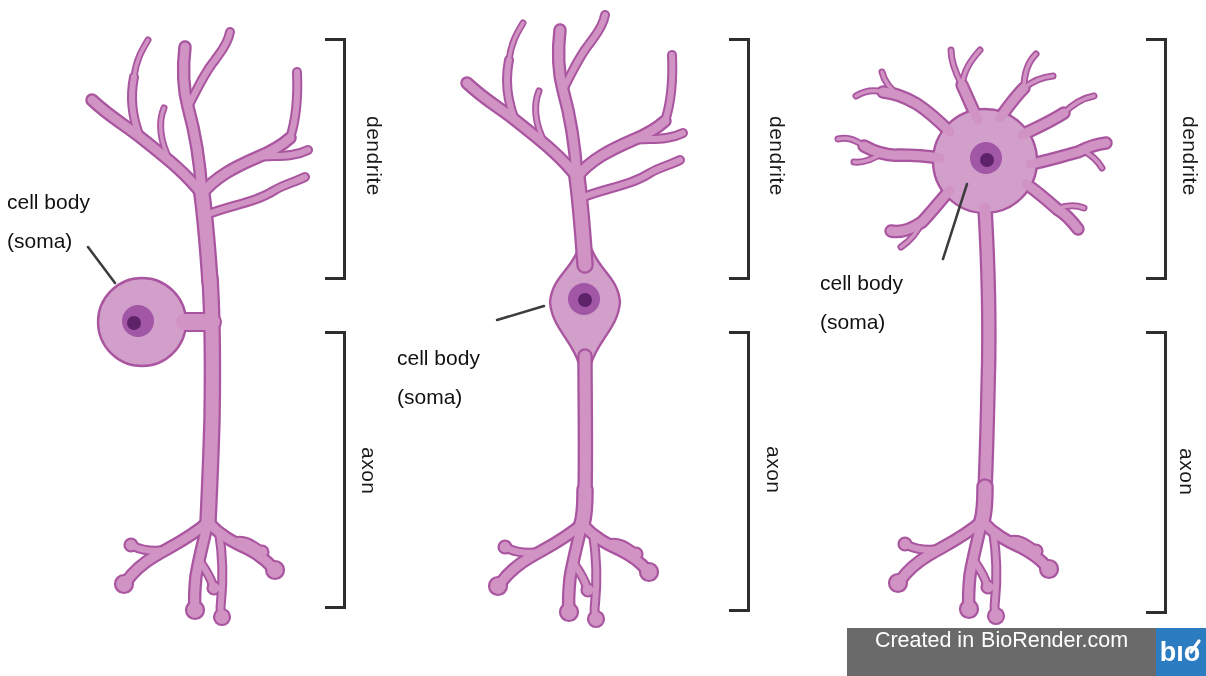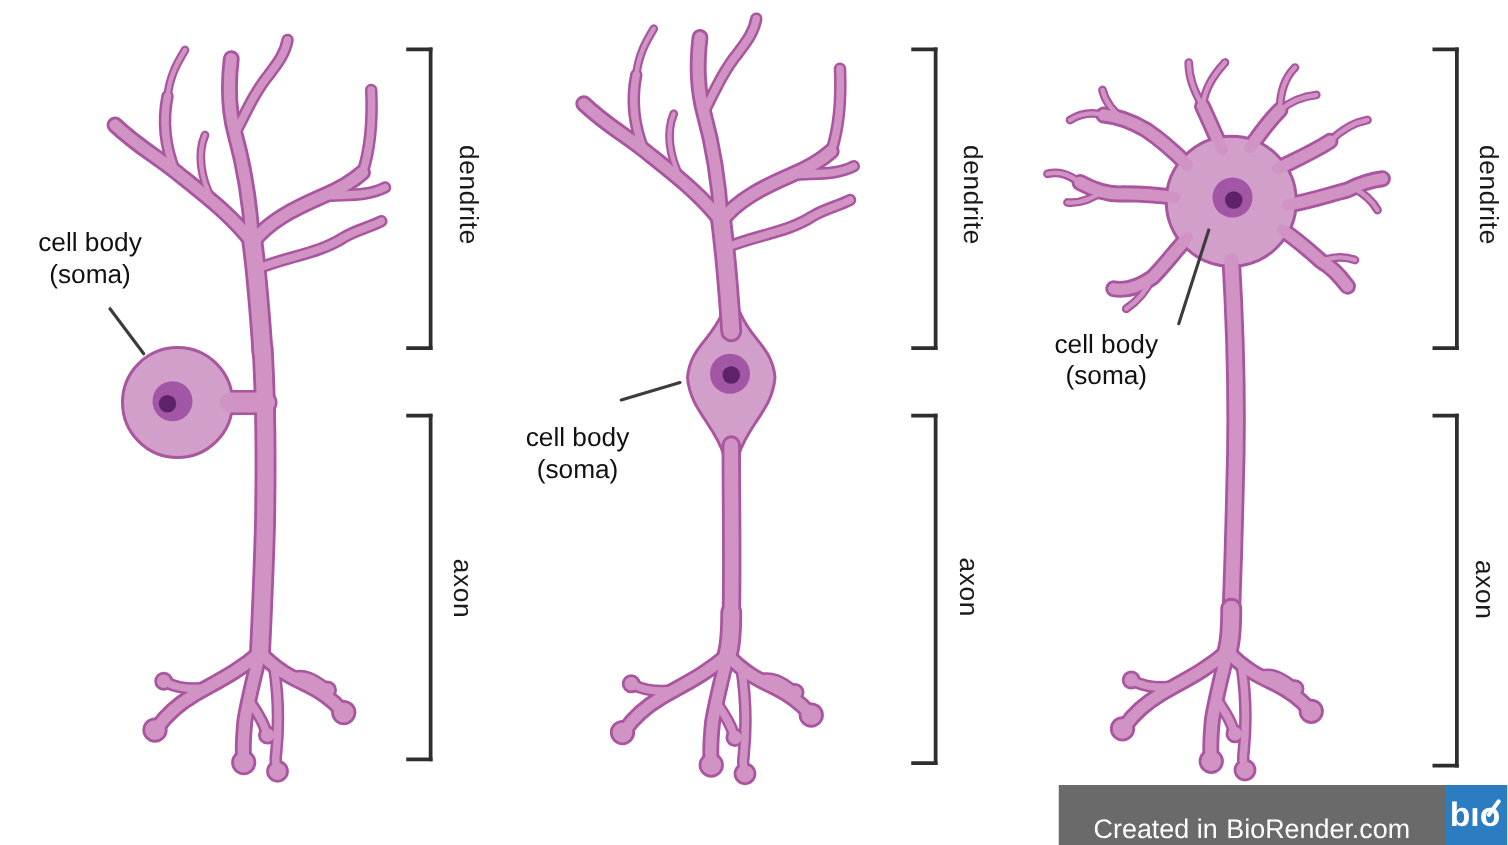--- a/index.html
+++ b/index.html
@@ -29,27 +29,27 @@
   .bracket{position:absolute;width:18px;border:3px solid #2e2e2e;border-left:none;}
 
   
   .vlabel{
     position:absolute;writing-mode:vertical-rl;font-size:21px;color:#1a1a1a;
     letter-spacing:0.5px;
   }
 
   
   .cblabel{
-    position:absolute;width:130px;text-align:center;font-size:21px;line-height:25px;
+    position:absolute;width:130px;text-align:left;font-size:21px;line-height:39px;
     color:#111111;white-space:pre-line;
   }
 
   
   .badge{position:absolute;left:847px;top:628px;width:359px;height:48px;
-    background:#6a6a6a;display:flex;align-items:flex-end;}
+    background:#6a6a6a;display:flex;align-items:flex-start;}
   .badge-text{flex:1;display:flex;align-items:center;justify-content:center;
     color:#ffffff;font-size:21.5px;gap:7px;}
   .badge-brand{font-weight:400;}
   .badge-logo{width:50px;background:#2b7cc1;display:flex;align-items:center;justify-content:center;}
 </style>
 </head>
 <body>
 
 <div id="stage">
 

